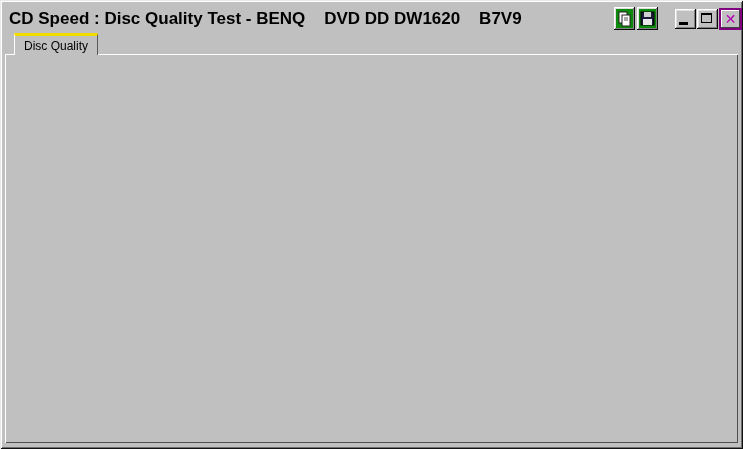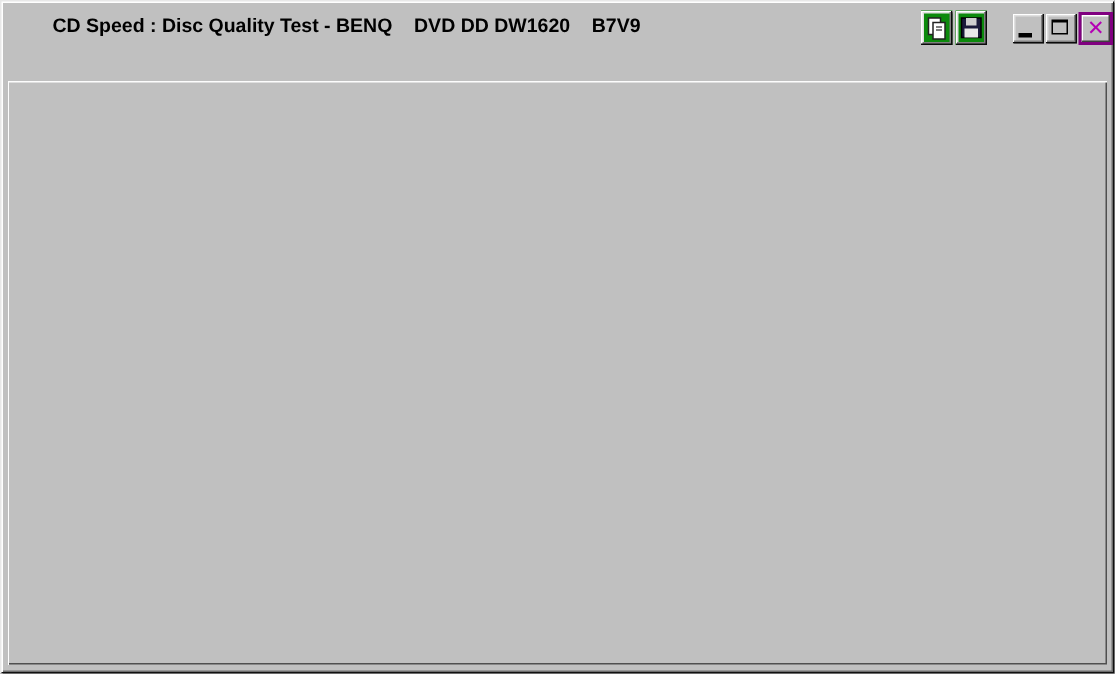--- a/index.html
+++ b/index.html
@@ -5,21 +5,21 @@
   html,body{margin:0;padding:0;background:#777;}
   *{box-sizing:border-box;}
   .window{
     position:relative;width:743px;height:449px;background:#c0c0c0;
     font-family:"Liberation Sans",sans-serif;font-size:12px;color:#000;
     box-shadow:inset 1px 1px 0 #e8e8e8, inset -1px -1px 0 #111,
                inset 2px 2px 0 #fff, inset -2px -2px 0 #6e6e6e;
     overflow:hidden;
   }
   .titlebar{position:absolute;left:3px;top:3px;width:737px;height:27px;background:#c0c0c0;}
-  .title-text{position:absolute;left:6px;top:6px;font-weight:bold;font-size:13px;white-space:pre;letter-spacing:0px;margin-left:26px;}
+  .title-text{position:absolute;left:6px;top:6px;font-weight:bold;font-size:17px;white-space:pre;letter-spacing:0px;}
   .tbtn{position:absolute;background:#c0c0c0;
     box-shadow:inset -1px -1px 0 #0a0a0a, inset 1px 1px 0 #fff, inset -2px -2px 0 #808080, inset 2px 2px 0 #dfdfdf;}
   .tbtn.green{background:#0c8a0c;}
   .tbtn svg{position:absolute;left:0;top:0;}
   .btn-close{border:2px solid #800080;box-shadow:inset -1px -1px 0 #404040, inset 1px 1px 0 #fff;}
   .xglyph{position:absolute;left:0;top:0;width:100%;height:100%;display:flex;align-items:center;justify-content:center;
     color:#b400b4;font-weight:bold;font-size:14px;font-family:"DejaVu Sans",sans-serif;}
   .minbar{position:absolute;left:4px;bottom:4px;width:9px;height:3px;background:#000;}
   .maxbox{position:absolute;left:4px;top:4px;width:11px;height:10px;border:1px solid #000;border-top-width:2px;}
   .tab{position:absolute;left:14px;top:33px;width:84px;height:22px;background:#c0c0c0;
@@ -93,20 +93,23 @@
       <span class="minbar"></span>
     </div>
     <div class="tbtn" style="left:694px;top:6px;width:21px;height:20px;">
       <span class="maxbox"></span>
     </div>
     <div class="tbtn btn-close" style="left:716px;top:5px;width:23px;height:22px;">
       <span class="xglyph">✕</span>
     </div>
   </div>
 
+  <div class="tab">
+    <span>Disc Quality</span>
+  </div>
   <div class="panel"></div>
 
   <div class="hdrrow">
     <span class="hdr-recorded">recorded with TEAC    DV-W516E</span>
     <span>v1.05</span>
   </div>
 
   <svg id="chart-top" class="chart-svg" width="543" height="150">
       <rect x="44" y="2" width="472" height="132" fill="#000000"></rect>
       <path d="M54.5 2V134M65.0 2V134M75.5 2V134M86.0 2V134M106.9 2V134M117.4 2V134M127.9 2V134M138.4 2V134M159.4 2V134M169.9 2V134M180.4 2V134M190.8 2V134M211.8 2V134M222.3 2V134M232.8 2V134M243.3 2V134M264.3 2V134M274.8 2V134M285.2 2V134M295.7 2V134M316.7 2V134M327.2 2V134M337.7 2V134M348.2 2V134M369.2 2V134M379.6 2V134M390.1 2V134M400.6 2V134M421.6 2V134M432.1 2V134M442.6 2V134M453.1 2V134M474.0 2V134M484.5 2V134M495.0 2V134M505.5 2V134M44 120.8H516M44 94.4H516M44 68.0H516M44 41.6H516M44 15.2H516" stroke="#1a1aae" fill="none"></path>

